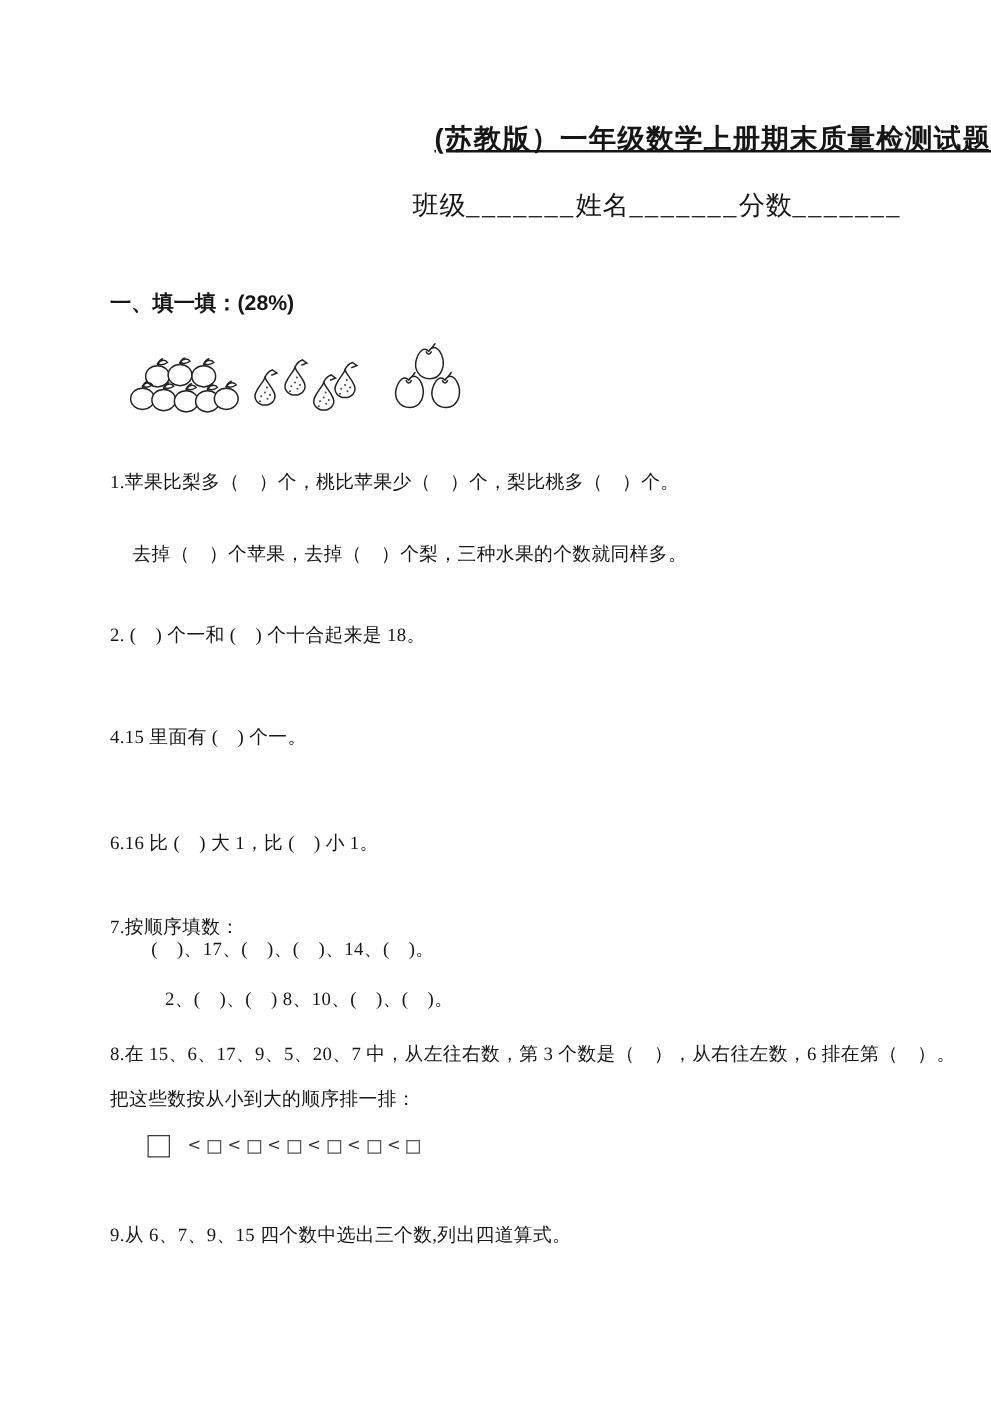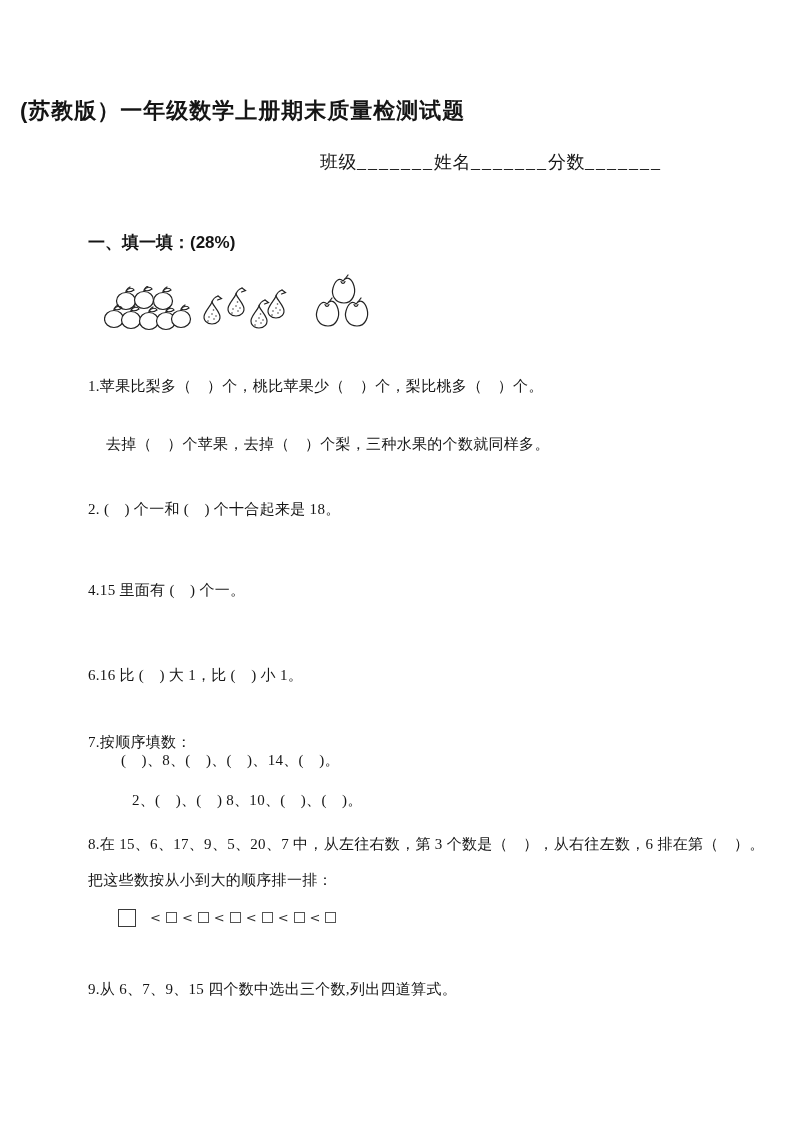--- a/index.html
+++ b/index.html
@@ -8,28 +8,29 @@
     width:793px;height:1122px;
     margin:0 auto;
     background:#ffffff;
     font-family:"Liberation Serif","DejaVu Serif",serif;
     color:#151515;
     overflow:hidden;
   }
   .abs{position:absolute;white-space:nowrap;}
   .title{
     left:0;right:0;top:96px;
-    text-align:left;
+    text-align:right;
     padding-left:20px;
     font-family:"Liberation Sans","DejaVu Sans",sans-serif;
     font-weight:bold;
     font-size:22px;
     letter-spacing:1px;
-  }
-  .info{left:320px;top:150px;font-size:18px;letter-spacing:0.5px;}
+    text-decoration:underline;
+  }
+  .info{left:330px;top:150px;font-size:21px;letter-spacing:0.5px;}
   .info .blank{letter-spacing:2px;}
   .sec{
     left:88px;top:231px;
     font-family:"Liberation Sans","DejaVu Sans",sans-serif;
     font-weight:bold;
     font-size:17px;
   }
   .q{font-size:15px;line-height:20px;letter-spacing:0.3px;}
   .fruit svg{display:block;}
   .fr{fill:#ffffff;stroke:#222222;stroke-width:1.2;}
@@ -176,21 +177,21 @@
   </g>
       </svg>
     </div>
 
   <div class="abs q" style="left:88px;top:376px">1.苹果比梨多（　）个，桃比苹果少（　）个，梨比桃多（　）个。</div>
   <div class="abs q" style="left:106px;top:434px">去掉（　）个苹果，去掉（　）个梨，三种水果的个数就同样多。</div>
   <div class="abs q" style="left:88px;top:499px">2. (　) 个一和 (　) 个十合起来是 18。</div>
   <div class="abs q" style="left:88px;top:580px">4.15 里面有 (　) 个一。</div>
   <div class="abs q" style="left:88px;top:665px">6.16 比 (　) 大 1，比 (　) 小 1。</div>
   <div class="abs q" style="left:88px;top:732px">7.按顺序填数：</div>
-  <div class="abs q" style="left:121px;top:750px">(　)、8、(　)、(　)、14、(　)。</div>
+  <div class="abs q" style="left:121px;top:750px">(　)、17、(　)、(　)、14、(　)。</div>
   <div class="abs q" style="left:132px;top:790px">2、(　)、(　) 8、10、(　)、(　)。</div>
   <div class="abs q" style="left:88px;top:834px">8.在 15、6、17、9、5、20、7 中，从左往右数，第 3 个数是（　），从右往左数，6 排在第（　）。</div>
   <div class="abs q" style="left:88px;top:870px">把这些数按从小到大的顺序排一排：</div>
 
   <div class="abs boxline" style="left:118px;top:908px">
     <span class="bigbox"></span><span id="compare-seq"><span class="lt">&lt;</span><span class="sbox"></span><span class="lt">&lt;</span><span class="sbox"></span><span class="lt">&lt;</span><span class="sbox"></span><span class="lt">&lt;</span><span class="sbox"></span><span class="lt">&lt;</span><span class="sbox"></span><span class="lt">&lt;</span><span class="sbox"></span></span>
   </div>
 
   <div class="abs q" style="left:88px;top:979px">9.从 6、7、9、15 四个数中选出三个数,列出四道算式。</div>
 

